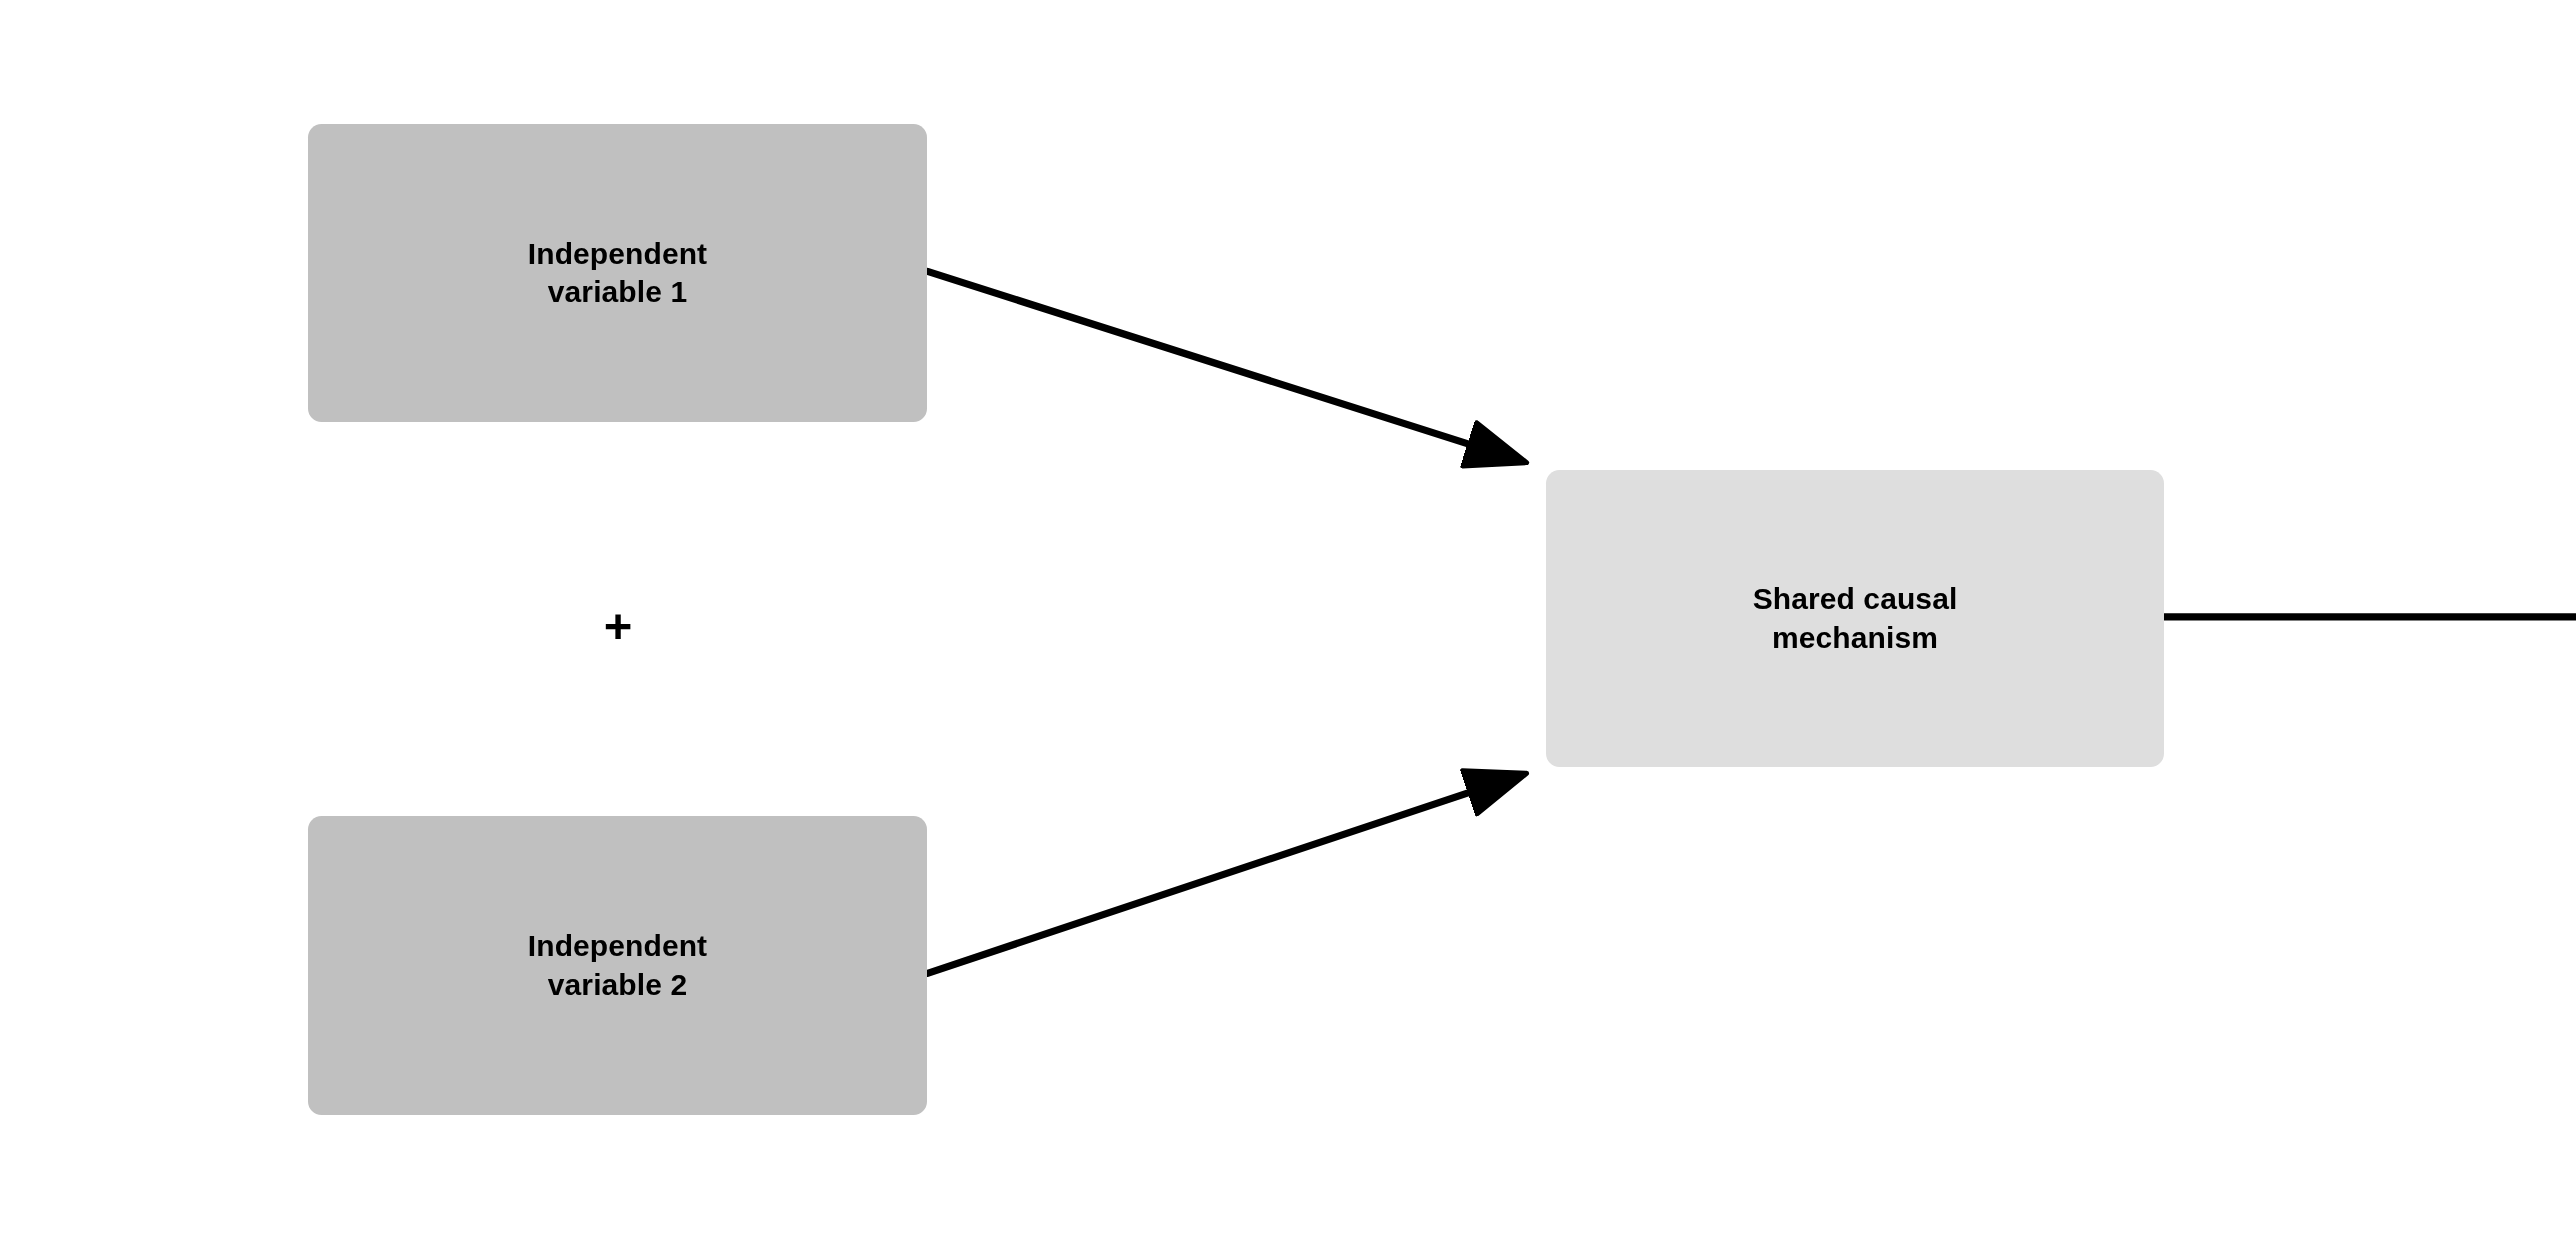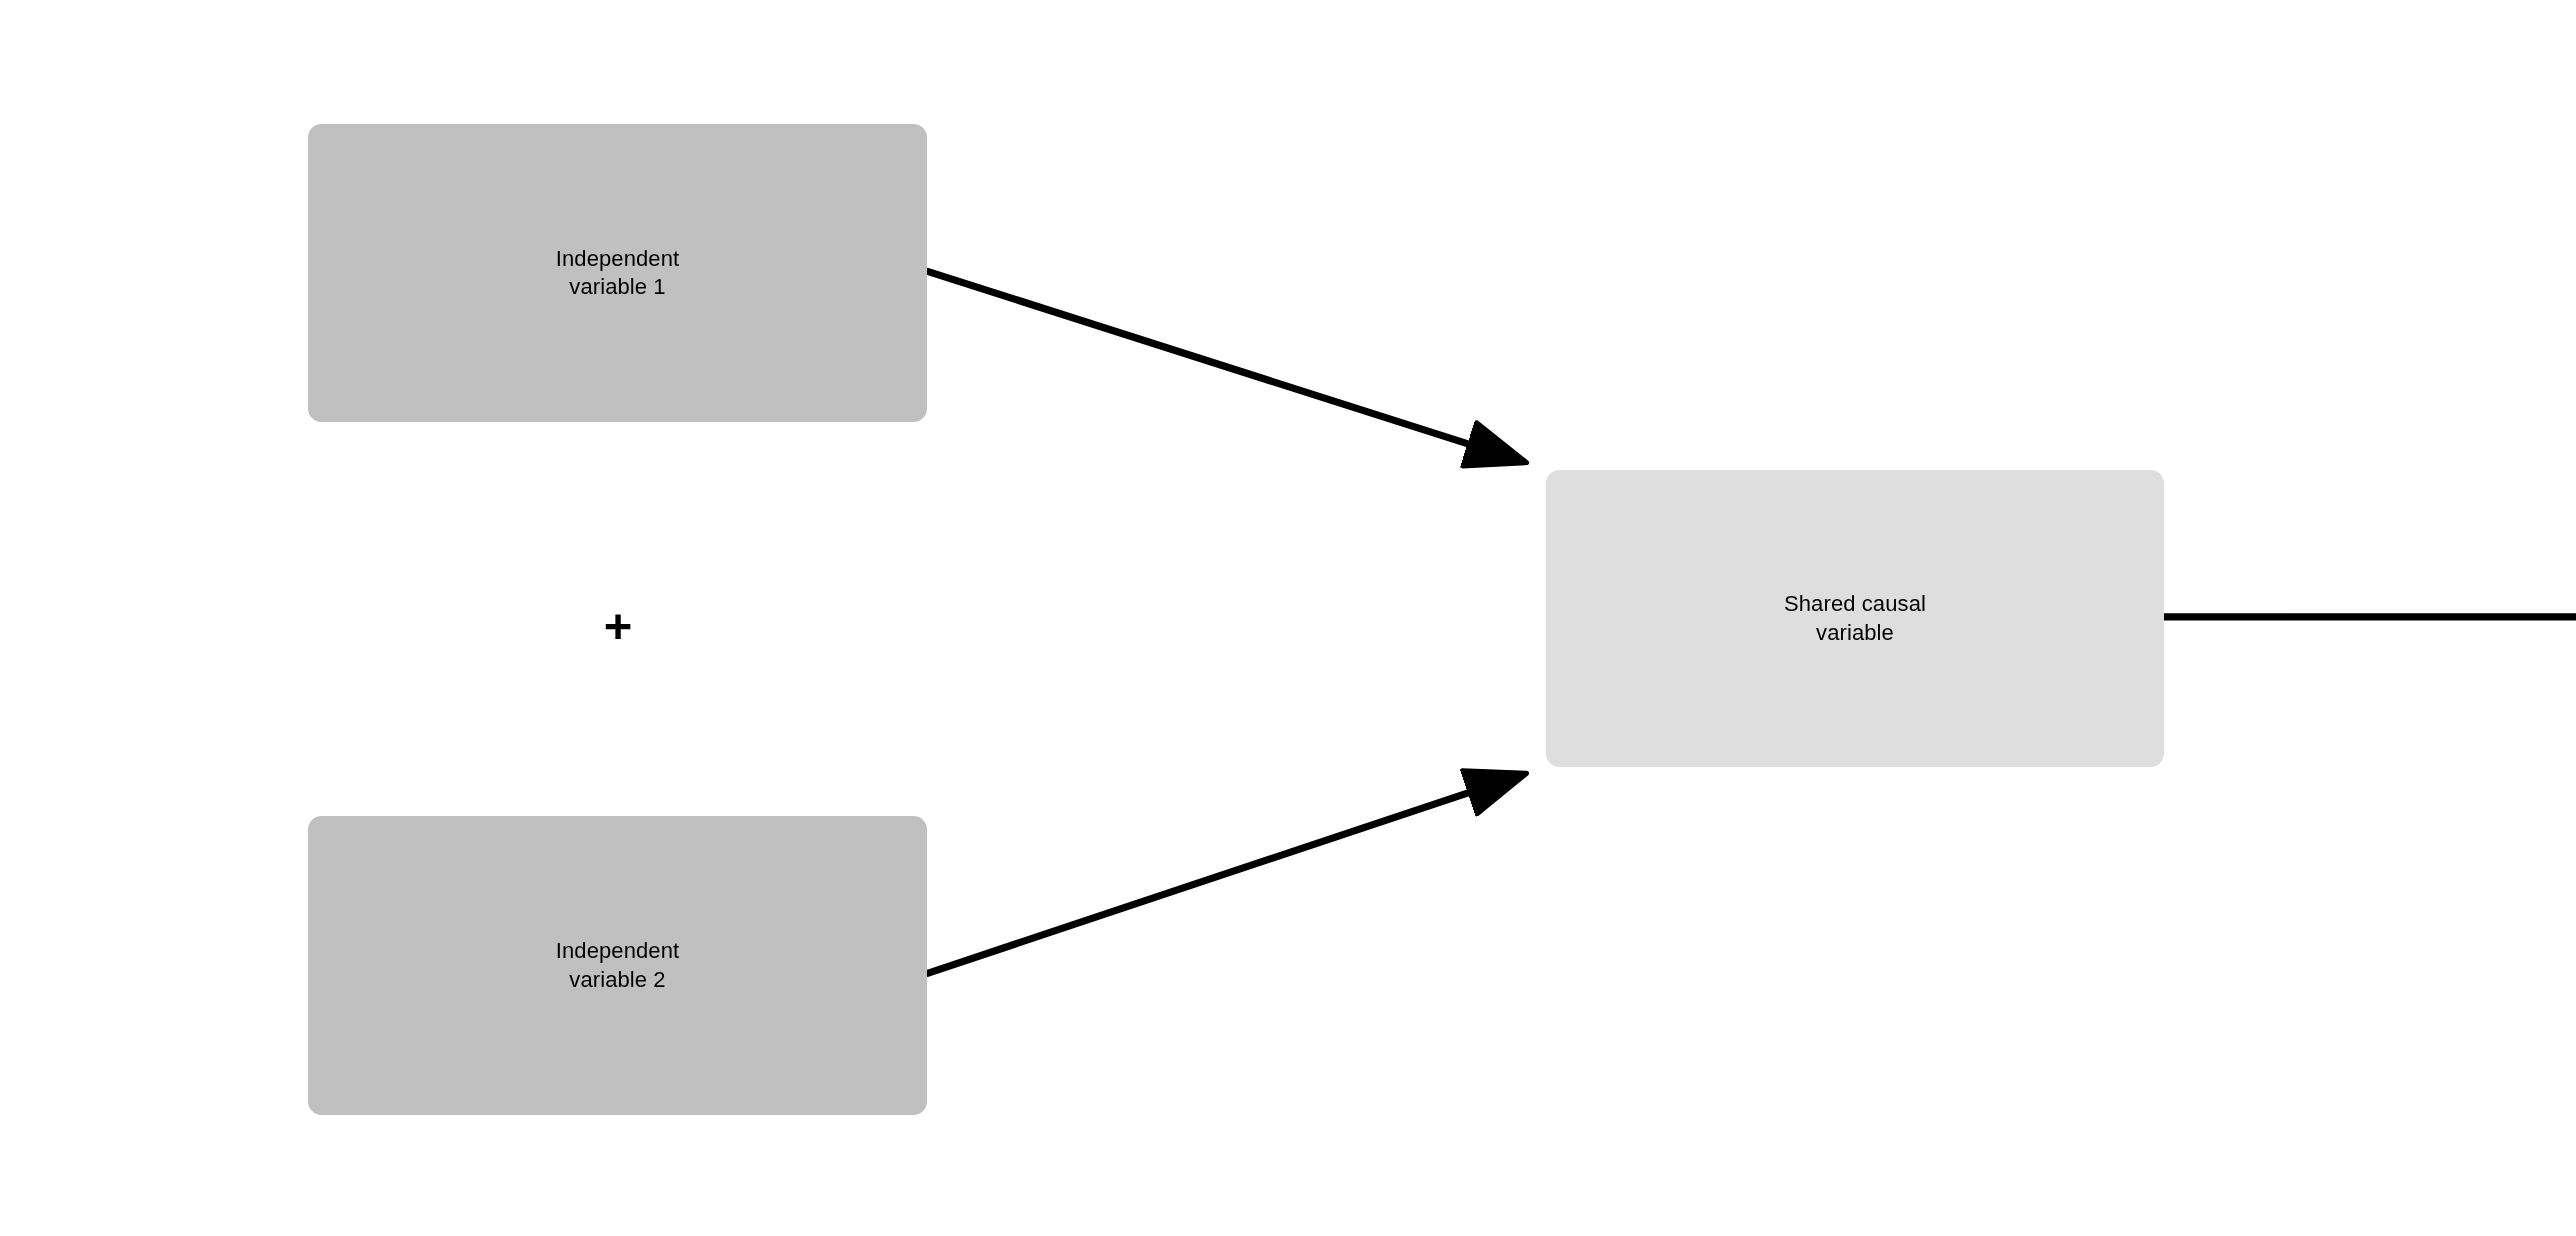--- a/index.html
+++ b/index.html
@@ -28,23 +28,23 @@
   }
   .node {
     position: absolute;
     box-sizing: border-box;
     border-radius: 13.4px;
     display: flex;
     align-items: center;
     justify-content: center;
     text-align: center;
     color: #000000;
-    font-size: 22px;
+    font-size: 30px;
     line-height: 1.28;
-    font-weight: 400;
+    font-weight: 700;
     letter-spacing: 0.1px;
   }
   .node-label {
     display: block;
     white-space: pre-line;
     padding: 0 12.4px;
   }
   
   #node-iv1 {
     left: 308px;
@@ -106,19 +106,19 @@
 variable 1</span>
   </div>
 
   <div class="node" id="node-iv2">
     <span class="node-label">Independent
 variable 2</span>
   </div>
 
   <div class="node" id="node-mechanism">
     <span class="node-label">Shared causal
-variable</span>
+mechanism</span>
   </div>
 
   <div id="plus-operator">+</div>
 
 </div>
 
 
 </body></html>

